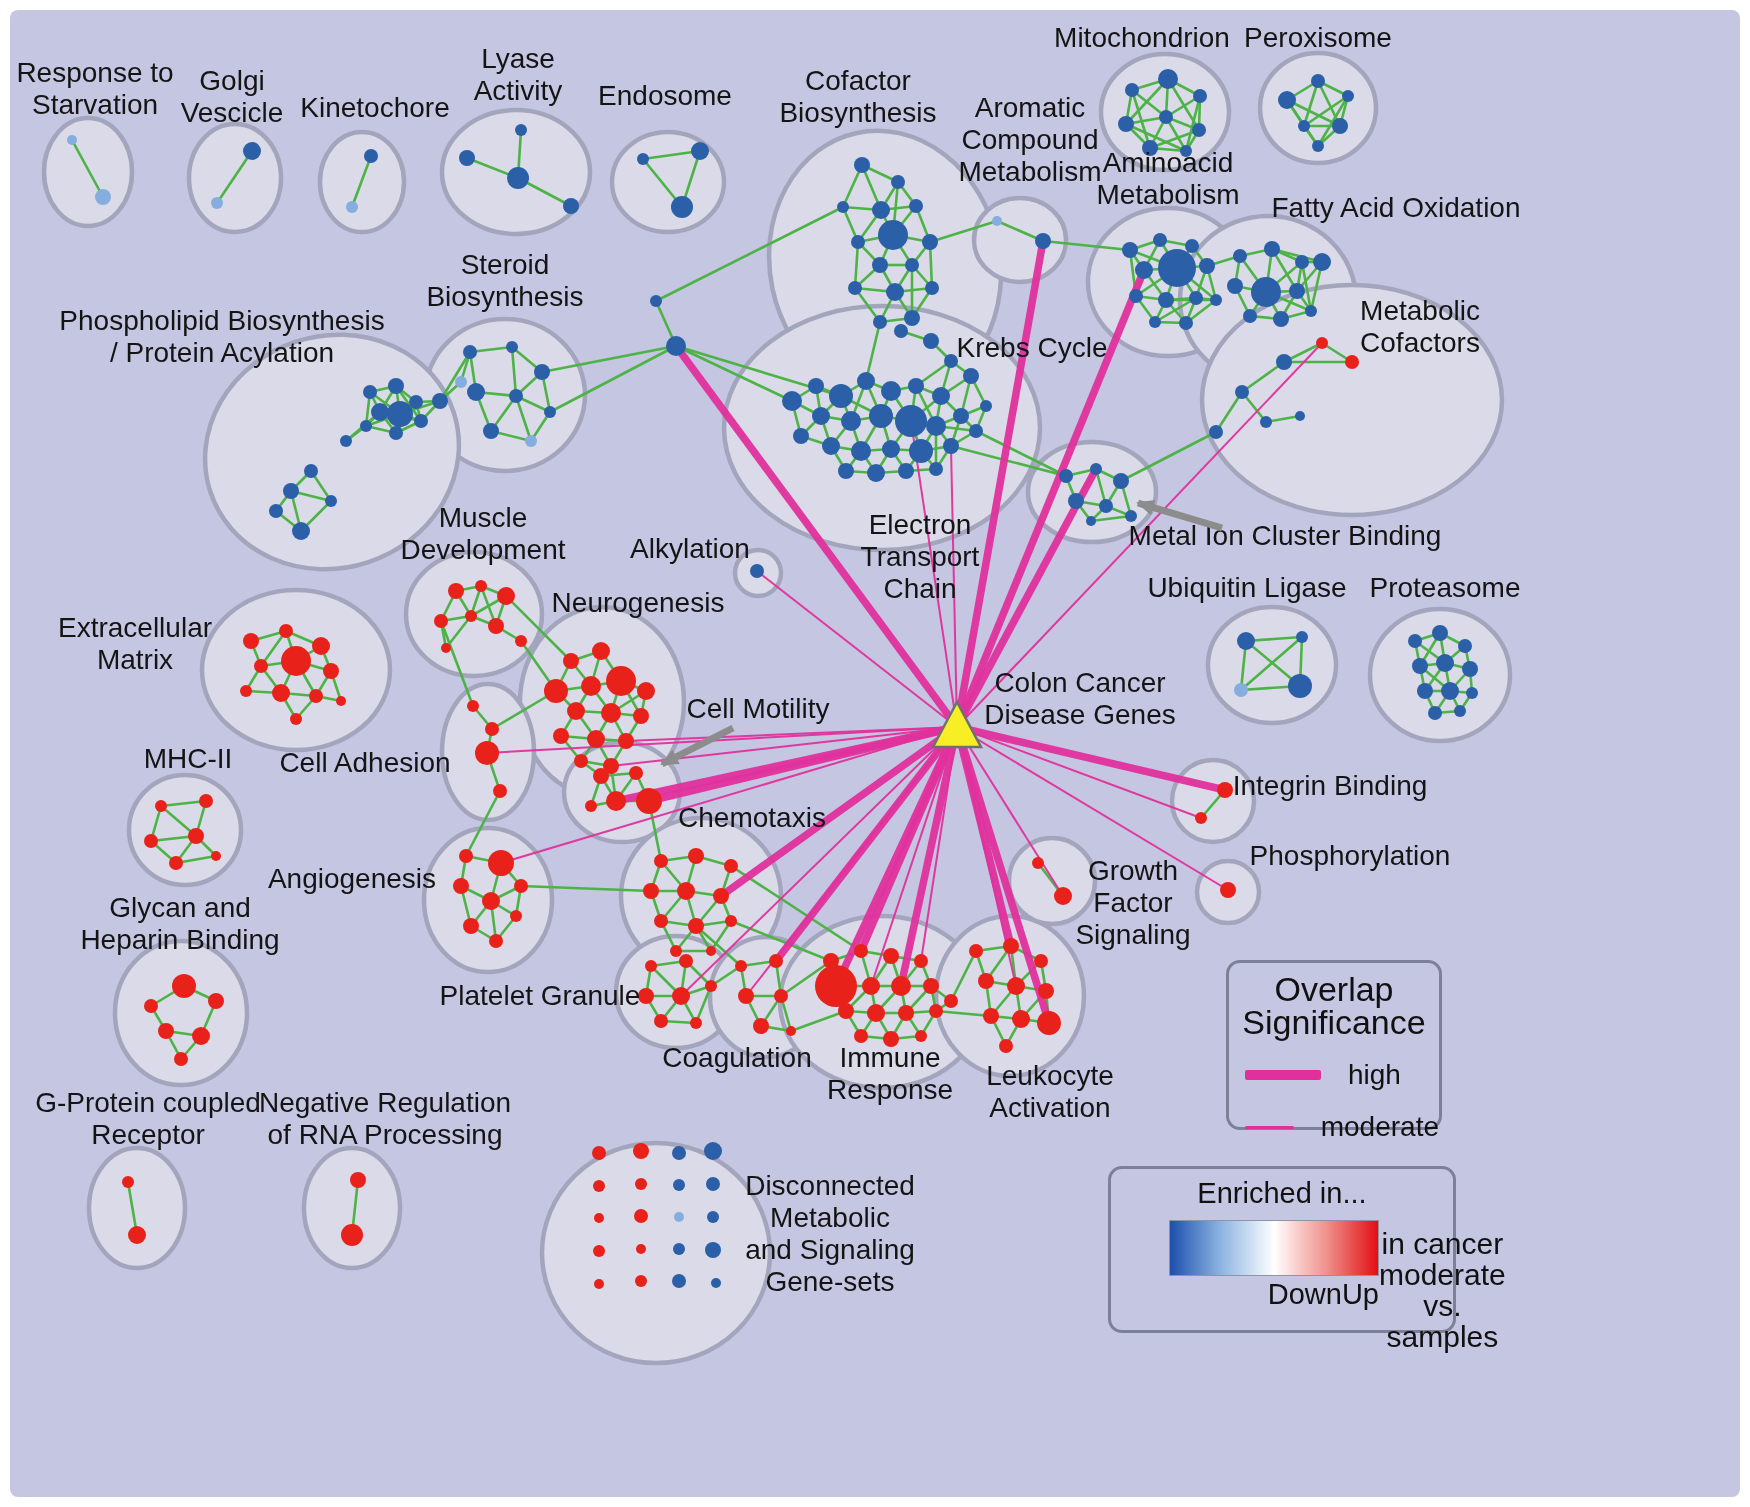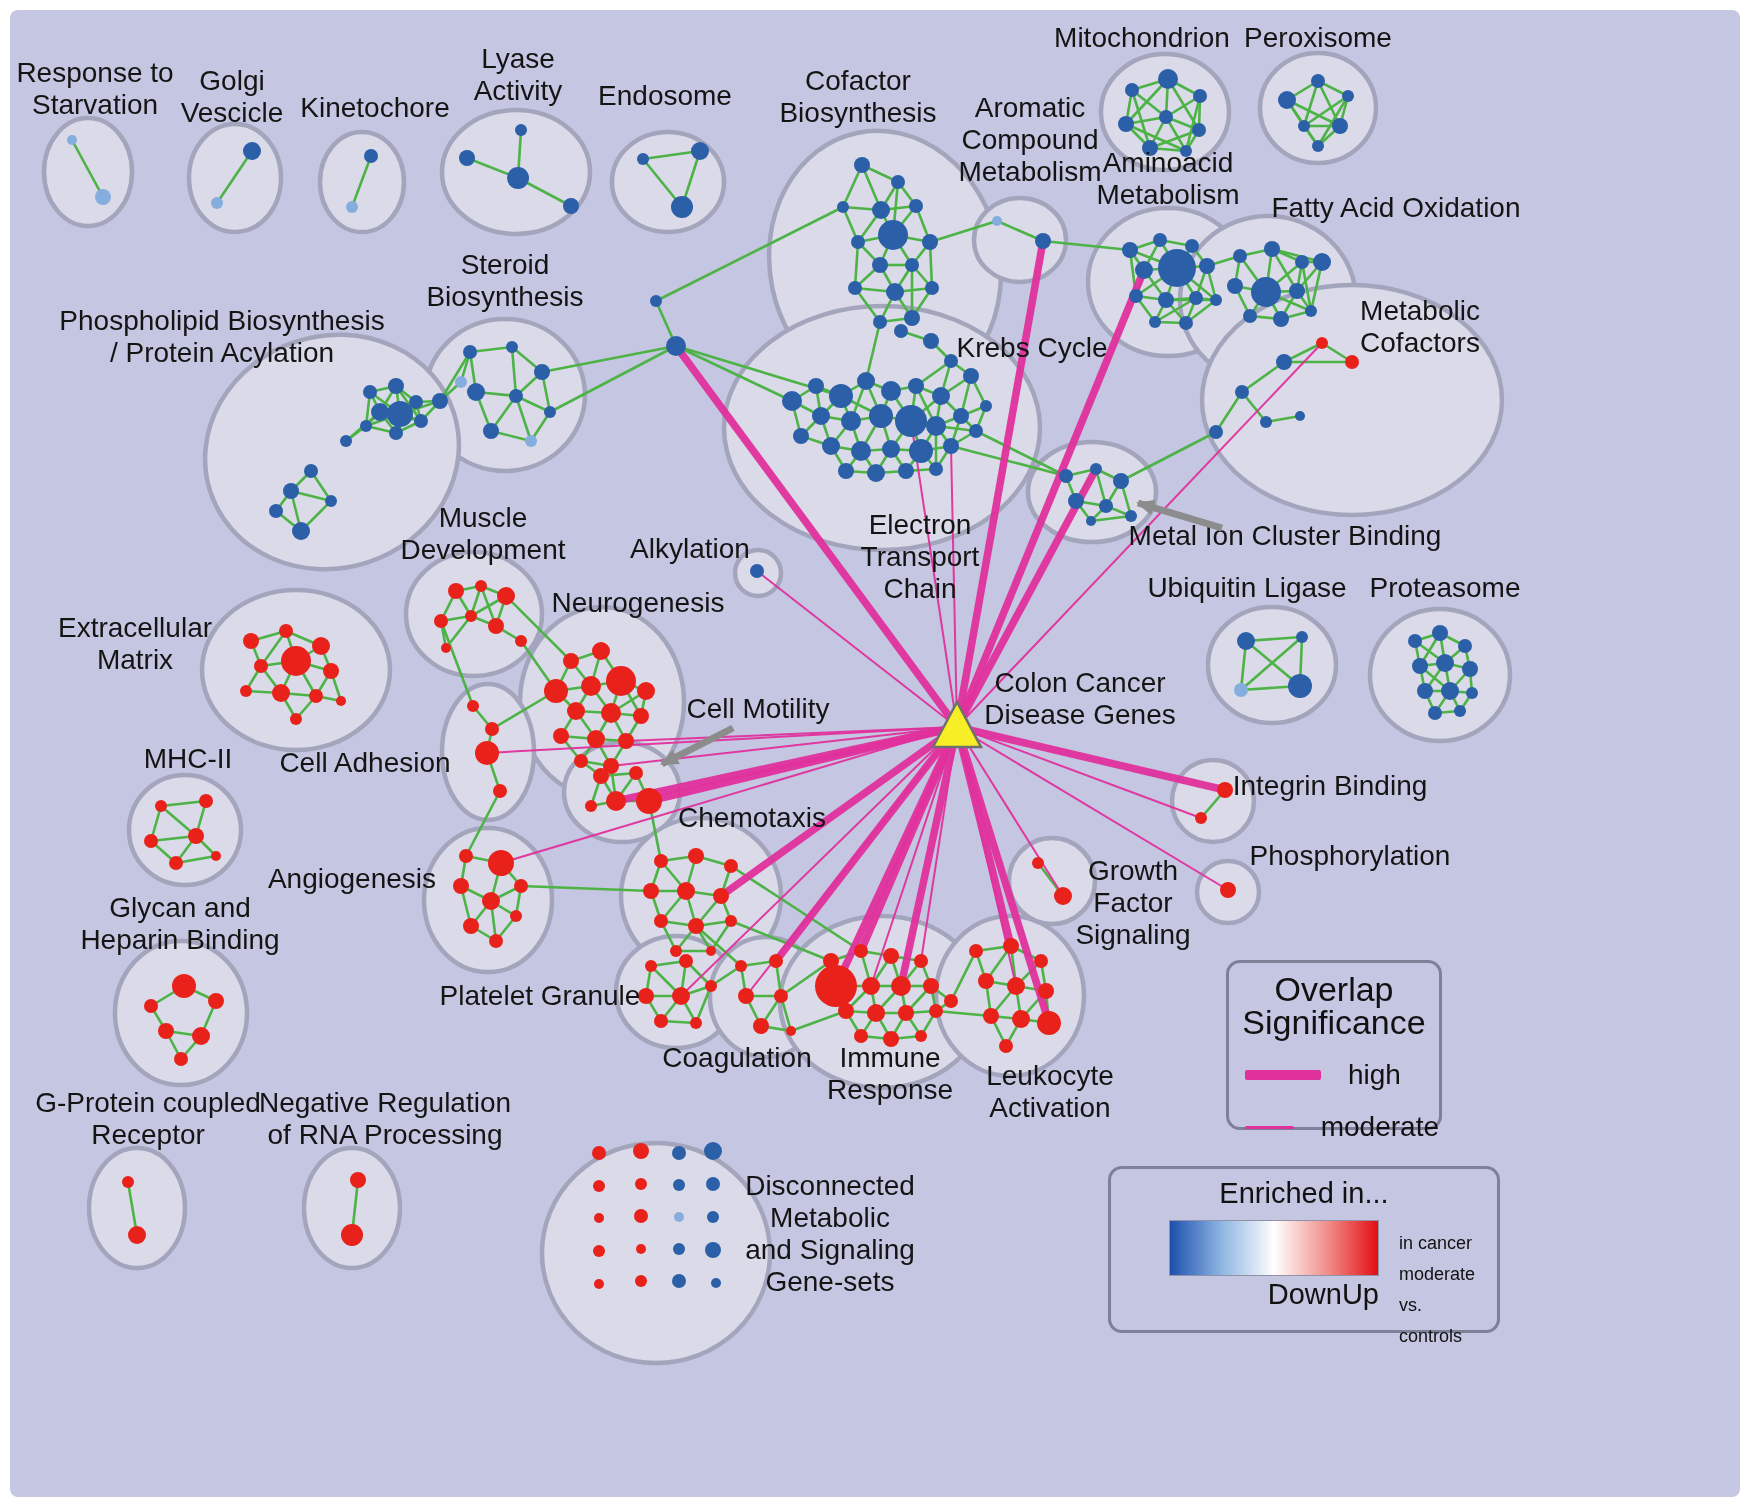--- a/index.html
+++ b/index.html
@@ -6,27 +6,27 @@
   body{margin:0;background:#ffffff;font-family:"Liberation Sans",sans-serif;color:#111}
   .stage{position:relative;width:1750px;height:1507px;overflow:hidden}
   svg{position:absolute;left:0;top:0}
   .legend{position:absolute;border:3.5px solid var(--legend-border,#80839c);border-radius:14px;color:#111}
   .legend-overlap{left:1226px;top:960px;width:216px;height:170px;padding:10px 0 0;text-align:center}
   .legend-title{font-size:34px;line-height:33px}
   .legend-row{display:flex;align-items:center;gap:27px;padding-left:16px;margin-top:20px;font-size:28px}
   .sig-line{display:inline-block;width:76px;border-radius:2px;background:var(--magenta,#e0309c)}
   .sig-line.thick{height:10px}
   .sig-line.thin{height:3px}
-  .legend-enriched{left:1108px;top:1166px;width:392px;height:167px;padding:8px 14px}
+  .legend-enriched{left:1108px;top:1166px;width:348px;height:167px;padding:8px 14px}
   .enriched-title{text-align:center;font-size:29px}
   .enriched-body{display:flex;margin-top:10px}
   .gradient-col{margin-left:44px}
   .gradient-bar{width:210px;height:56px;border:1px solid #8f92a8}
   .gradient-labels{display:flex;justify-content:flex-end;font-size:29px;margin-top:2px}
-  .enriched-note{font-size:18px;line-height:31px;margin-left:20px;margin-top:8px}
+  .enriched-note{font-size:30px;line-height:31px;text-align:center;margin-top:8px}
 </style>
 </head>
 <body>
 
 <div class="stage">
   <svg id="net" width="1750" height="1507" viewBox="0 0 1750 1507">
       <rect x="10" y="10" width="1730" height="1487" rx="8" fill="#c5c6e1"></rect>
       <defs>
         <marker id="arrowhead" markerWidth="20" markerHeight="16" refX="16" refY="8" orient="auto" markerUnits="userSpaceOnUse">
           <path d="M0,0 L18,8 L0,16 Z" fill="#8c8c8c"></path>
@@ -991,17 +991,17 @@
       <div class="gradient-col">
         <div class="gradient-bar" style="background: linear-gradient(to right, rgb(29, 80, 173), rgb(143, 182, 226), rgb(255, 255, 255), rgb(240, 146, 142), rgb(227, 14, 19));"></div>
         <div class="gradient-labels">
           <span>Down</span>
           <span>Up</span>
         </div>
       </div>
       <div class="enriched-note">
         <div>in cancer</div>
         <div>moderate</div>
-        <div>vs. controls</div>
+        <div>vs. samples</div>
       </div>
     </div>
   </div>
 </div>
 
 </body></html>

